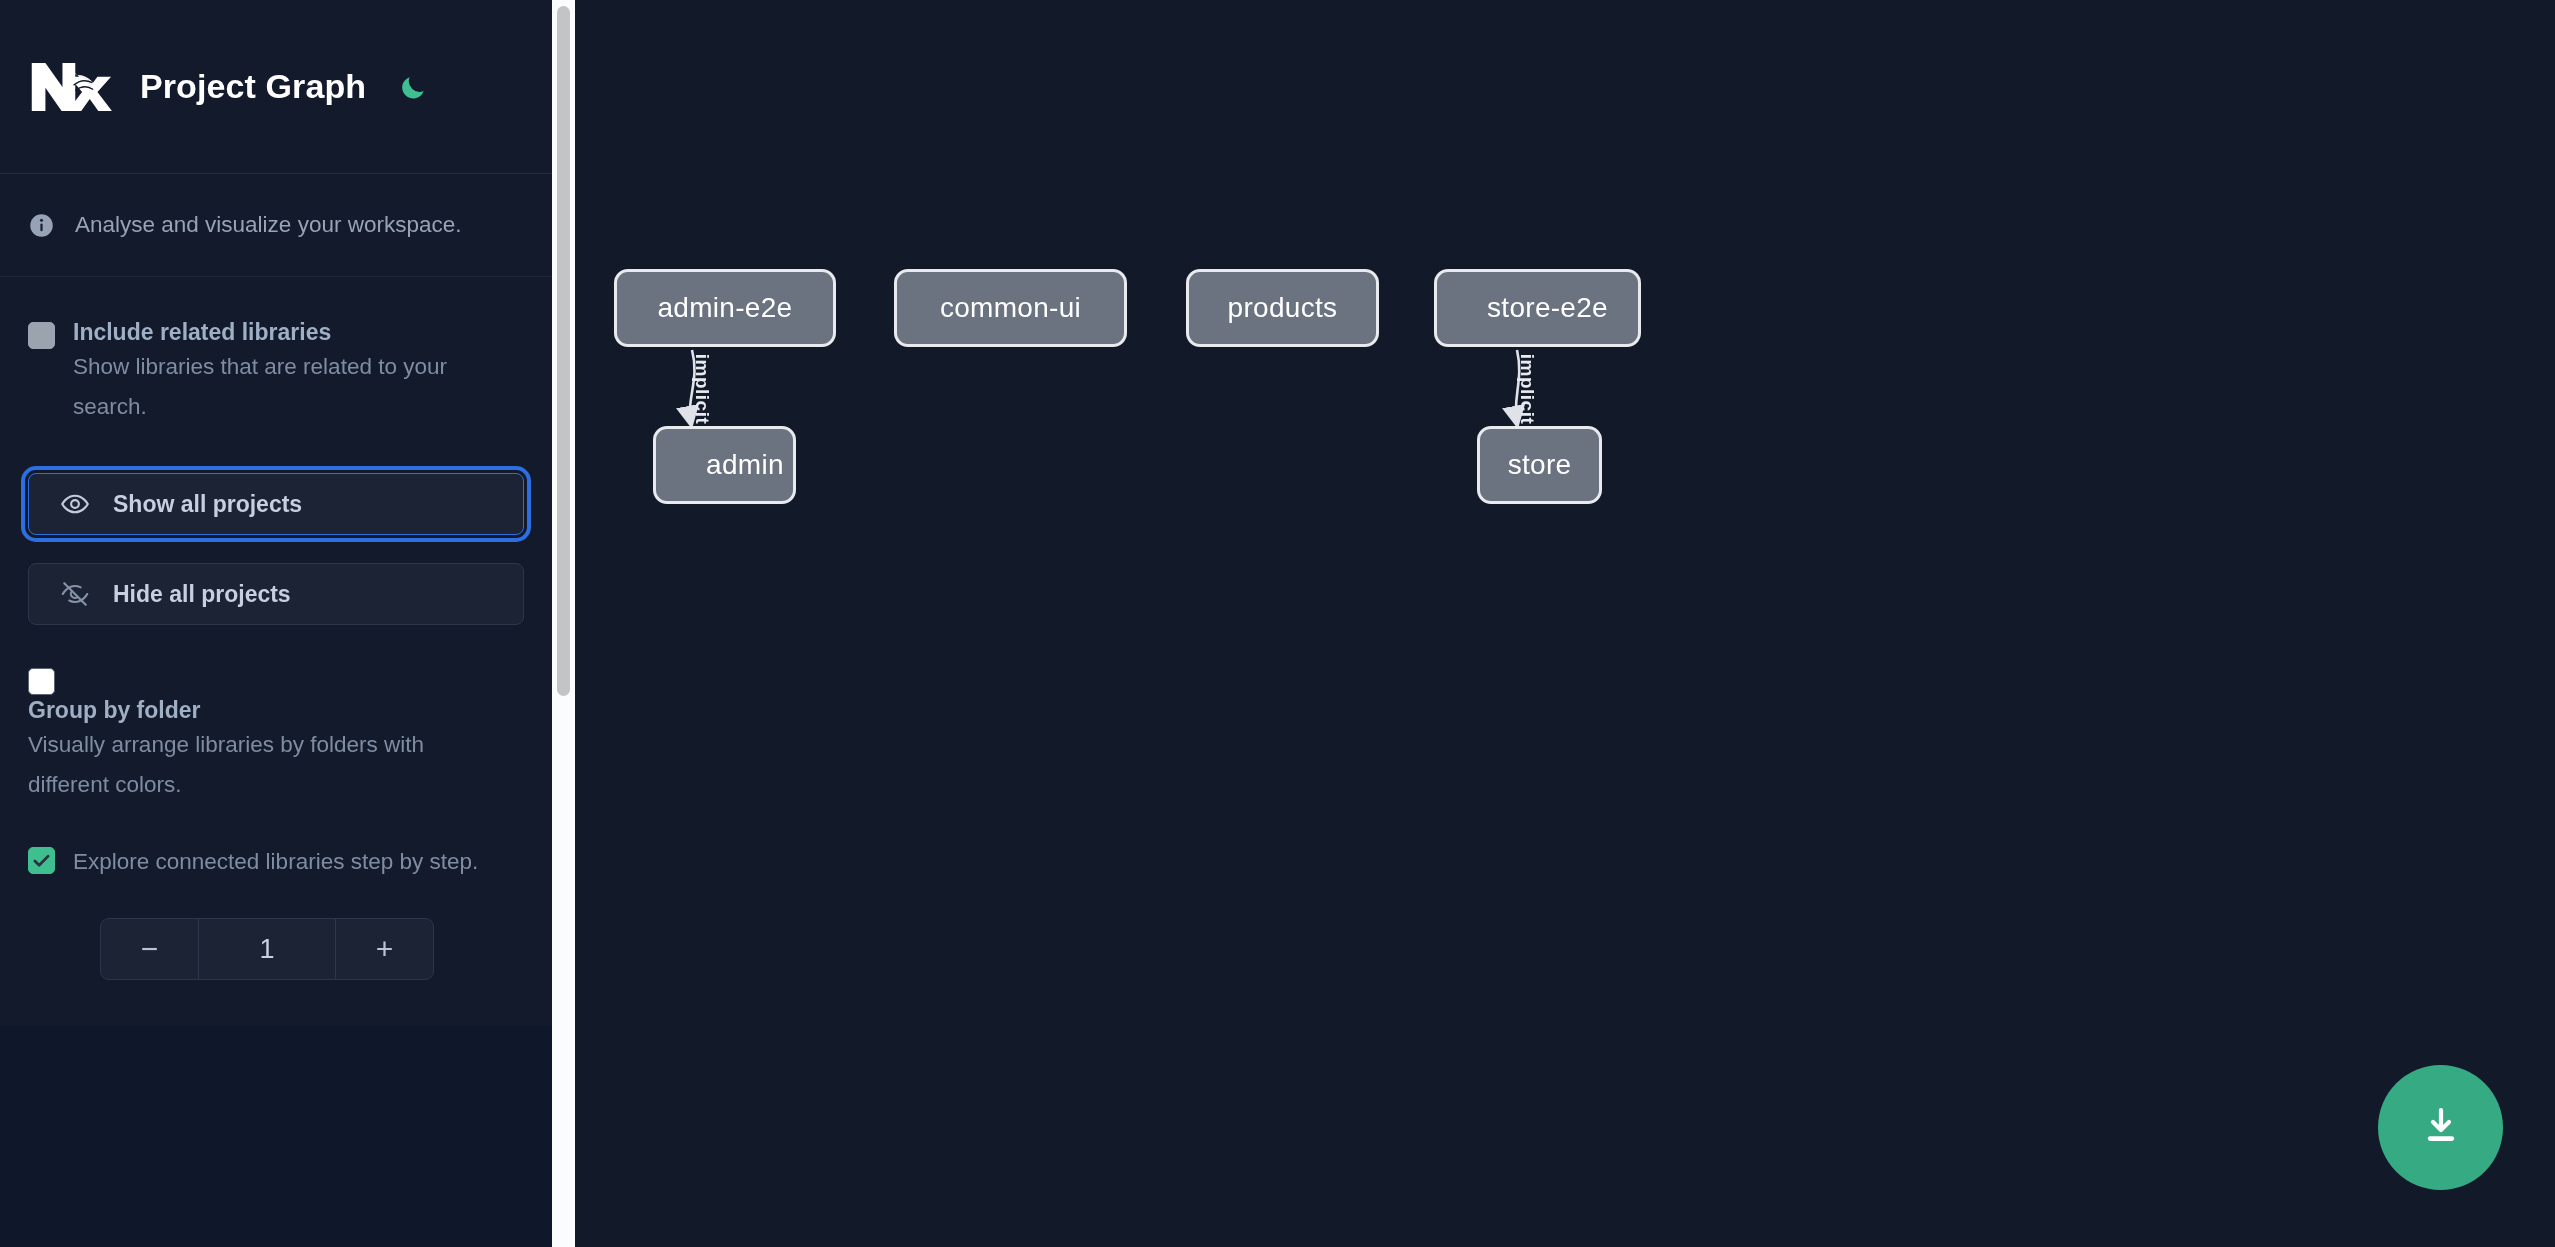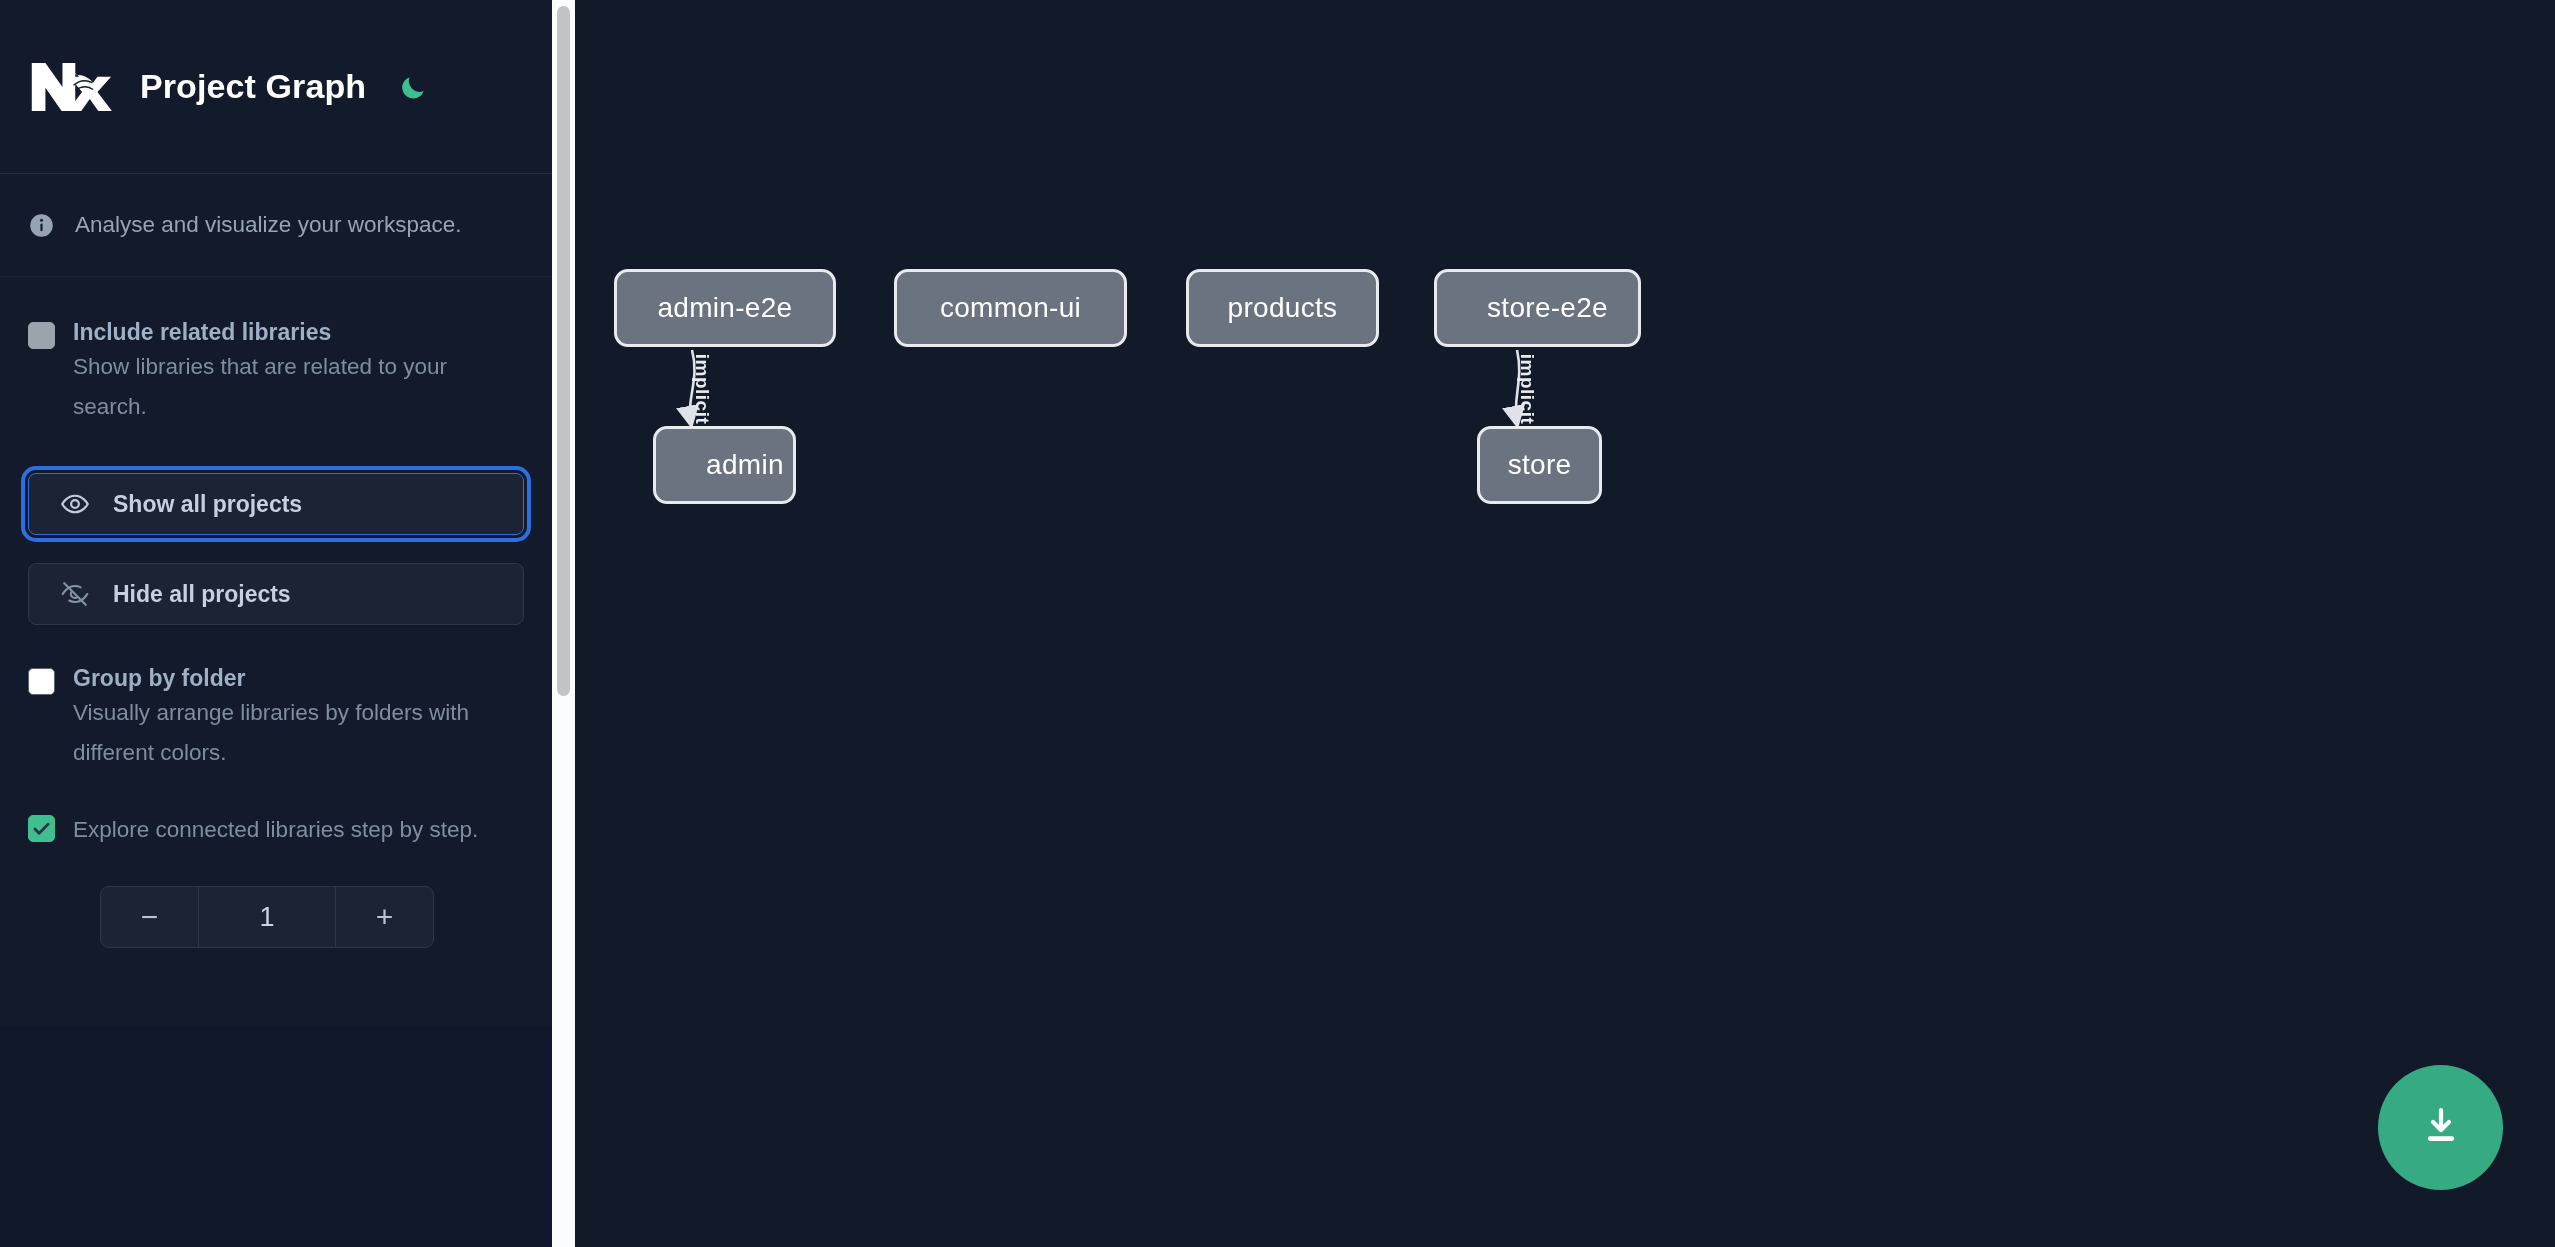--- a/index.html
+++ b/index.html
@@ -160,21 +160,21 @@
     line-height: 30px;
   }
   .cb-desc {
     font-size: 22.5px;
     color: #7f8da2;
     line-height: 40px;
     max-width: 440px;
   }
 
   .block-gap-1 { margin-top: 40px; }
-  .block-gap-2 { margin-top: 38px; }
+  .block-gap-2 { margin-top: 38px; flex-direction: column; }
   .block-gap-3 { margin-top: 37px; }
 
   
   .btn {
     height: 62px;
     width: 100%;
     display: flex;
     align-items: center;
     padding-left: 30px;
     background: #1b2334;

